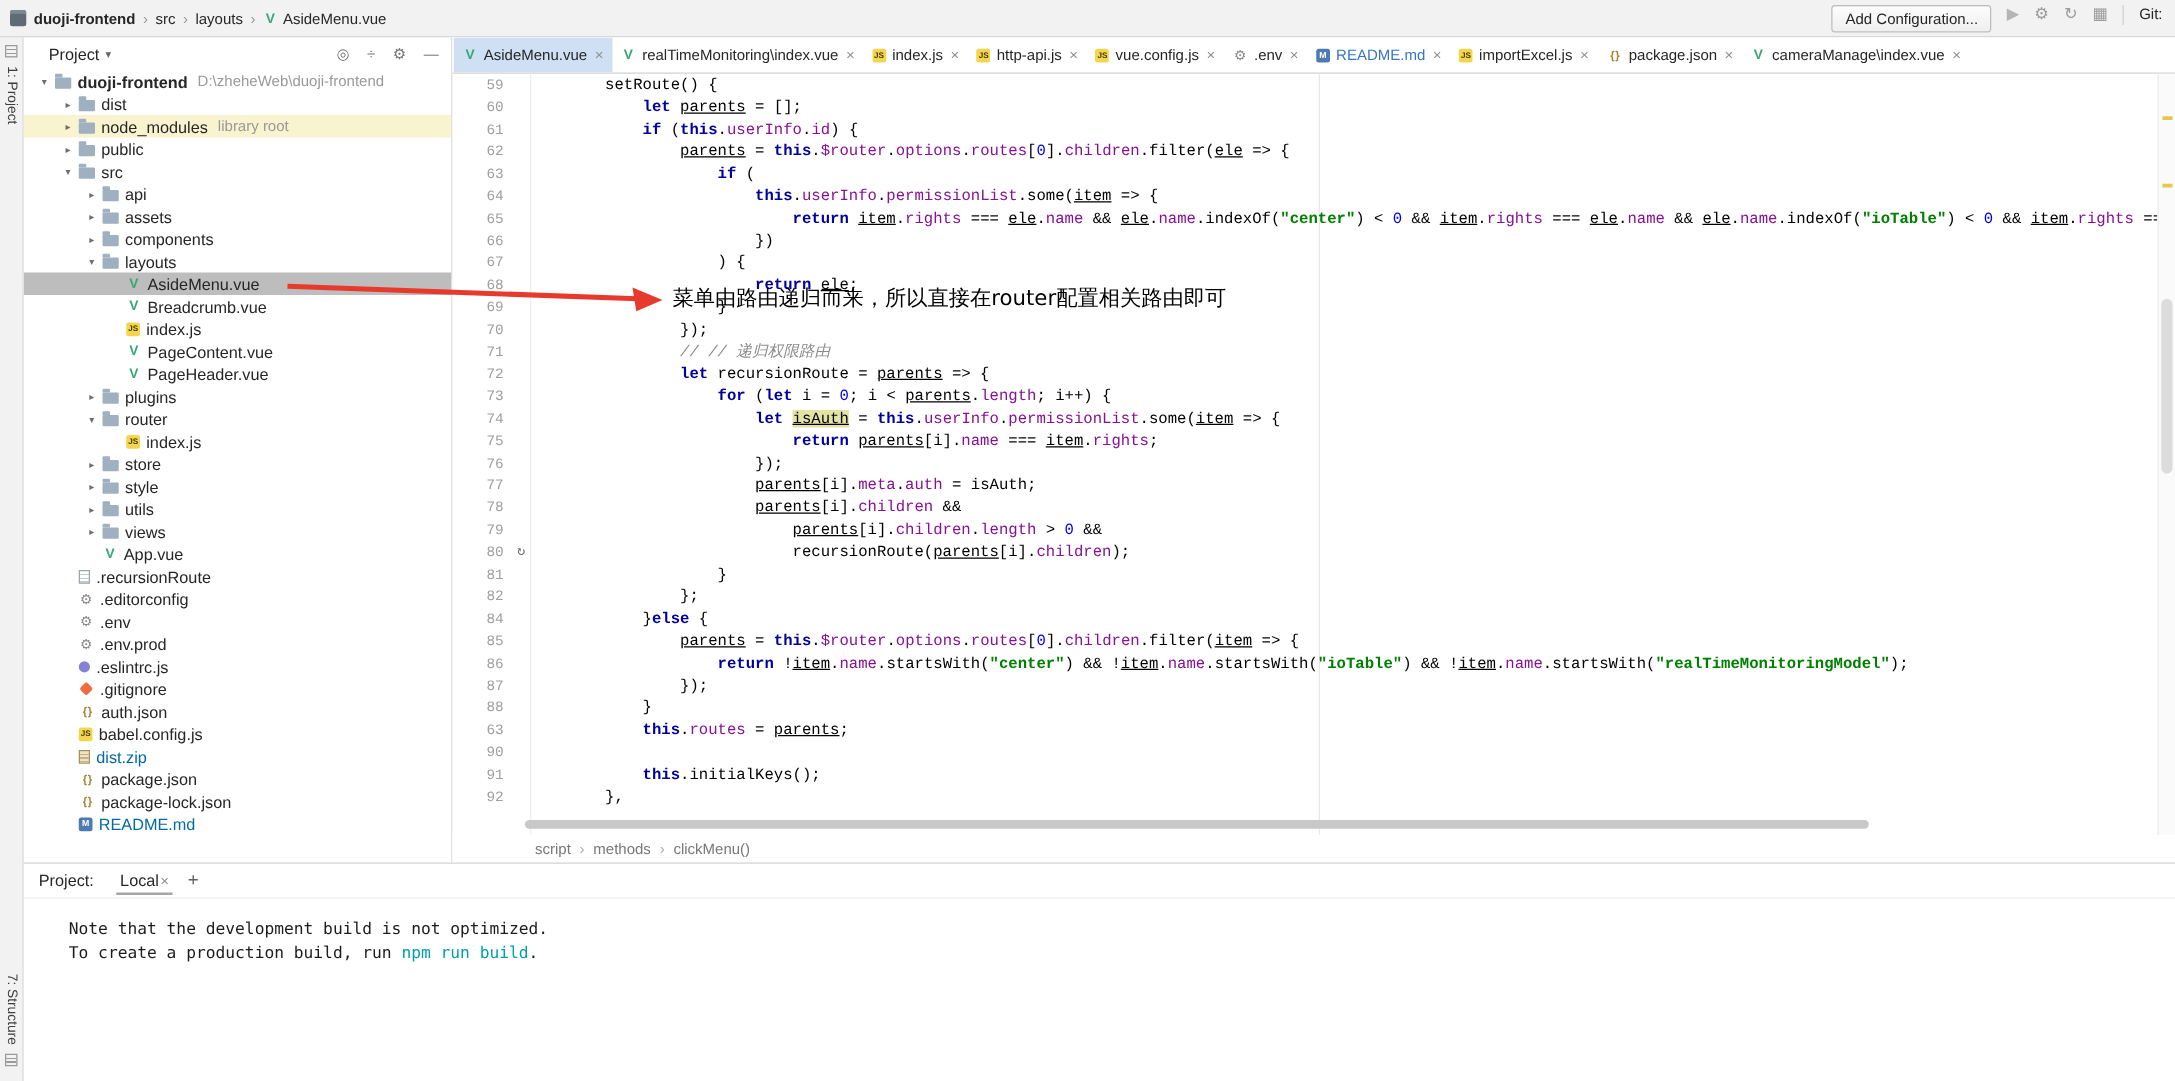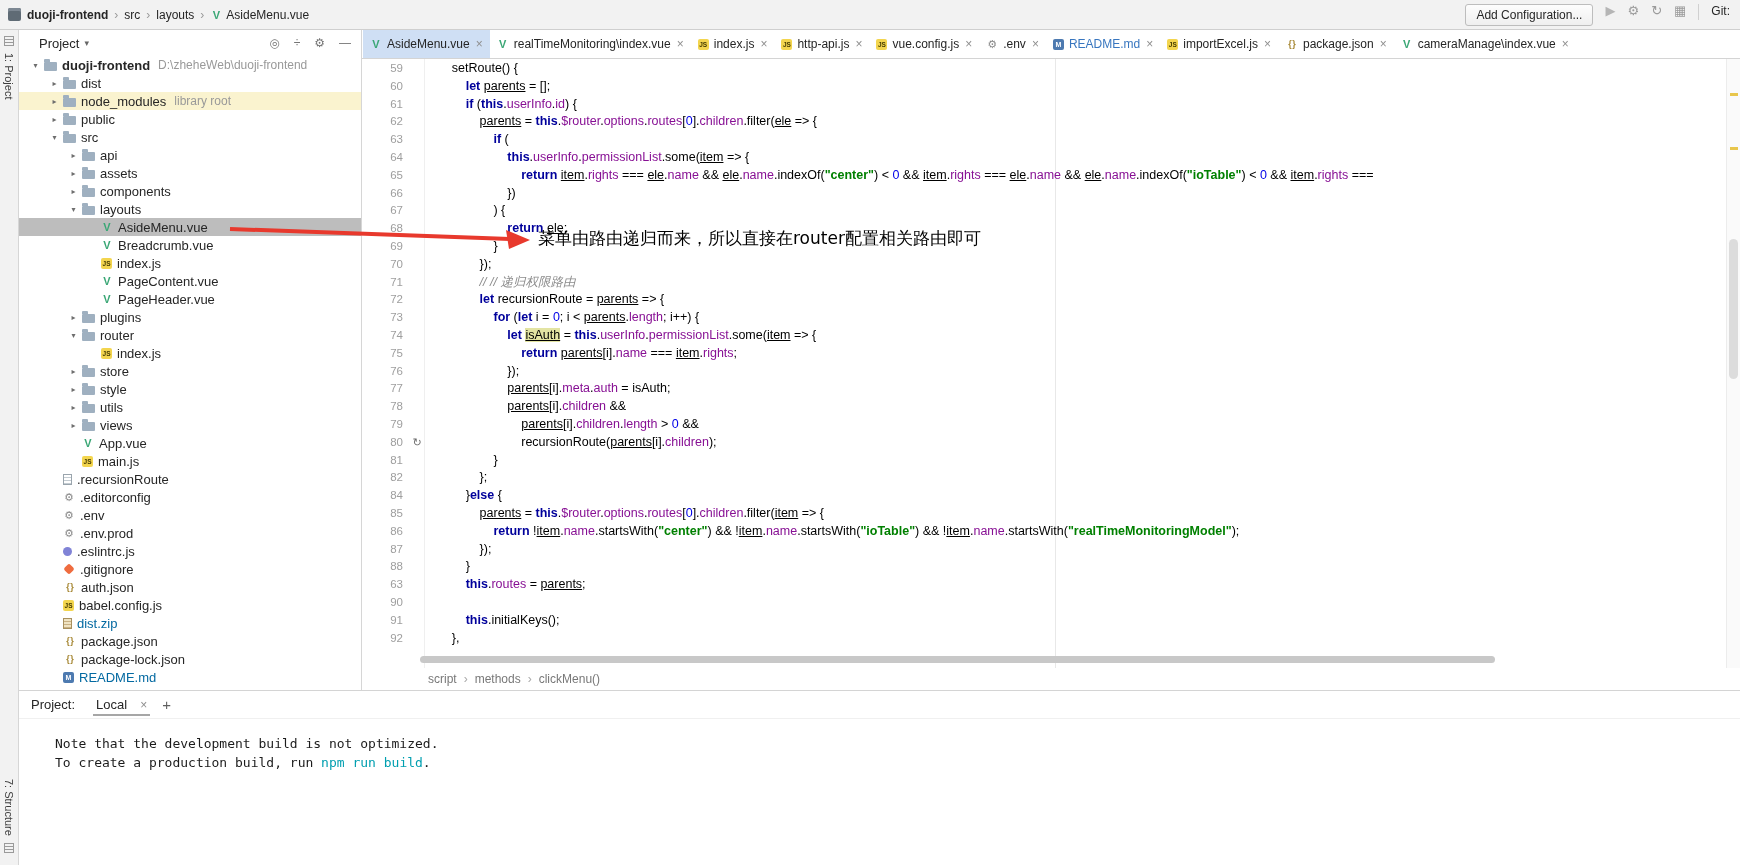--- a/index.html
+++ b/index.html
@@ -68,21 +68,21 @@
   
   .editor{position:absolute;top:30px;left:362px;right:0;height:660px;background:#fff}
   .tabs{position:absolute;top:0;left:0;right:0;height:29px;display:flex;align-items:stretch;background:#fff;
         border-bottom:1px solid #d4d4d4;box-sizing:border-box;overflow:hidden;padding-left:1px}
   .tab{display:flex;align-items:center;gap:5px;padding:0 7px;font-size:12px;flex:none}
   .tab.active{background:#cfdff4}
   .tlbl.mod{color:#3876bf}
   .tclose{color:#8f8f8f;font-size:12px;margin-left:1px}
 
   .codewrap{position:absolute;top:29px;left:0;right:14px;height:609px;overflow:hidden;
-            font-family:Liberation Sans, sans-serif;font-size:12.5px;line-height:17.8px}
+            font-family:Liberation Mono, monospace;font-size:12.5px;line-height:17.8px}
   .gutline{position:absolute;left:62px;top:0;bottom:0;width:1px;background:#efefef}
   .mguide{position:absolute;left:693px;top:0;bottom:0;width:1px;background:#e8e8e8}
   #code{position:relative;padding-top:1px}
   .crow{display:flex;height:17.8px}
   .ln{width:41px;flex:none;text-align:right;padding-right:7px;color:#9e9e9e;font-size:11.5px}
   .gic{width:14px;flex:none;color:#6b6b6b;font-size:11px;text-align:center}
   .ct{white-space:pre;flex:1;overflow:hidden}
   .tk-p{color:#000}
   .tk-k{color:#00009b;font-weight:bold}
   .tk-s{color:#008000;font-weight:bold}
@@ -101,21 +101,21 @@
 
   .bcbar{position:absolute;left:0;right:0;bottom:0;height:22px;background:#fff;display:flex;align-items:center;
          gap:7px;padding-left:66px;font-size:12px;color:#787878}
   .bsep{color:#aaa}
 
   
   .terminal{position:absolute;top:690px;left:19px;right:0;bottom:0;background:#fff;
             border-top:1px solid #d4d4d4;box-sizing:border-box}
   .thead{height:27px;display:flex;align-items:center;padding-left:12px;border-bottom:1px solid #f0f0f0}
   .term-label{font-size:13px}
-  .term-tab{margin-left:18px;display:flex;align-items:center;gap:12px;font-size:13px;
+  .term-tab{margin-left:18px;display:flex;align-items:center;gap:0;font-size:13px;
             border-bottom:2px solid #a6a6a6;padding:4px 3px 2px}
   .term-plus{margin-left:12px;color:#5f5f5f;font-size:15px}
   .tbody{padding:15px 0 0 36px;font-family:"DejaVu Sans Mono","Liberation Mono",monospace;
          font-size:13px;line-height:19px;color:#1c1c1c}
   .t-cmd{color:#009fb0}
 
   
   .anno-arrow{position:absolute;left:0;top:0;pointer-events:none;z-index:40}
   .anno-text{position:absolute;left:538px;top:227px;z-index:41;color:#000000;font-size:17px;white-space:nowrap;
              font-family:"DejaVu Sans","Liberation Sans",sans-serif}
@@ -281,25 +281,20 @@
       <div class="trow" style="padding-left: 48px;">
         <span class="chev">▸</span>
         <span class="ic ic-folder"></span>
         <span class="tl">views</span>
       </div>
       <div class="trow" style="padding-left: 48px;">
         <span class="chev"></span>
         <span class="ic ic-vue">V</span>
         <span class="tl">App.vue</span>
       </div>
-      <div class="trow" style="padding-left: 48px;">
-        <span class="chev"></span>
-        <span class="ic ic-js">JS</span>
-        <span class="tl">main.js</span>
-      </div>
       <div class="trow" style="padding-left: 29px;">
         <span class="chev"></span>
         <span class="ic ic-file"></span>
         <span class="tl">.recursionRoute</span>
       </div>
       <div class="trow" style="padding-left: 29px;">
         <span class="chev"></span>
         <span class="ic ic-gear">⚙</span>
         <span class="tl">.editorconfig</span>
       </div>

